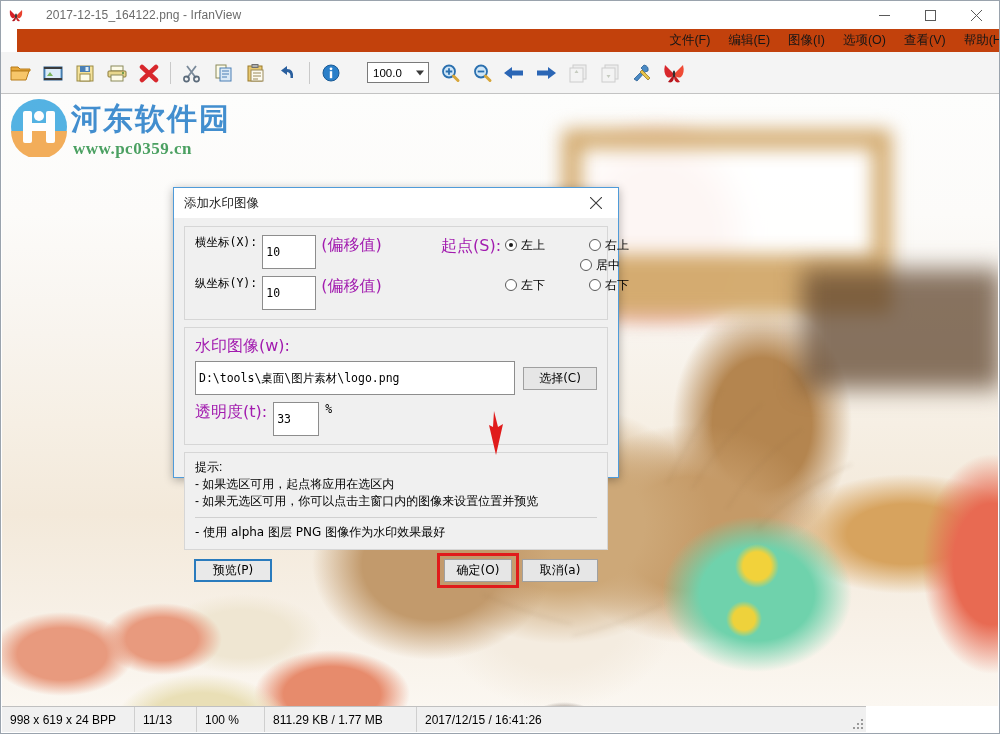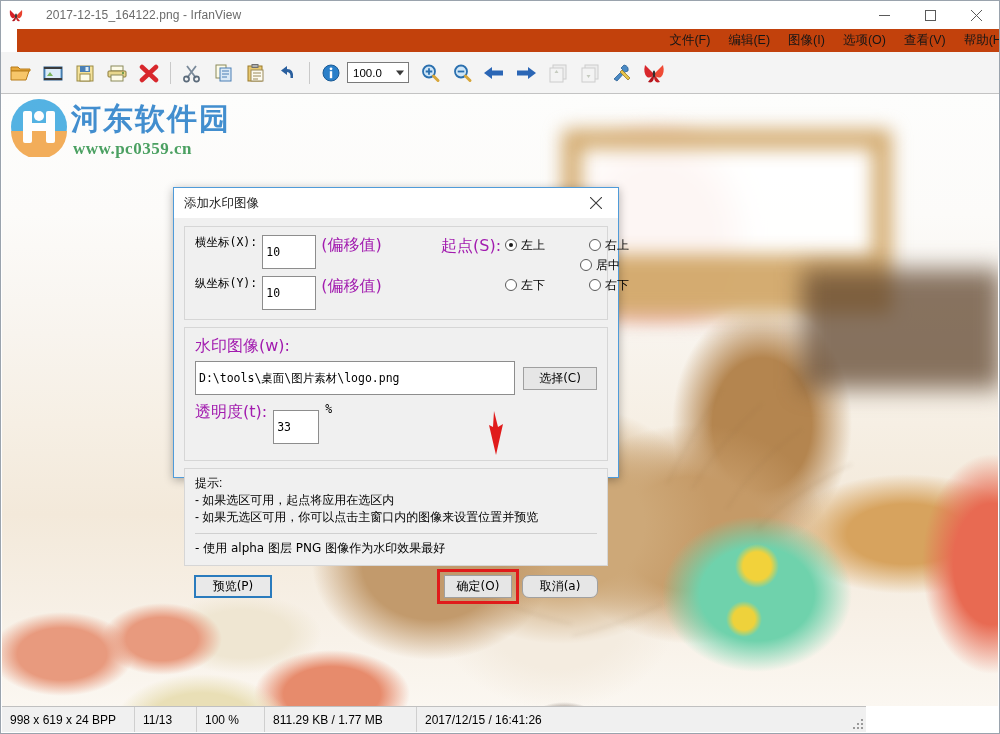--- a/index.html
+++ b/index.html
@@ -77,21 +77,21 @@
     border-radius: 2px;
   }
   .tb-btn.disabled { opacity: .38; }
   .tb-sep {
     width: 1px; height: 22px; background: #c9c9c9;
     margin: 0 5px;
   }
   .zoom-combo {
     width: 62px; height: 21px;
     background: #fff; border: 1px solid #7a7a7a;
-    margin: 0 5px 0 0;
+    margin: 0 5px 0 20px;
     display: flex; align-items: center;
     font-size: 11.5px; color: #000;
     padding-left: 5px;
     position: relative;
   }
   .zoom-combo .arrow {
     position: absolute; right: 4px; top: 50%;
     transform: translateY(-50%);
     width: 0; height: 0;
     border-left: 4px solid transparent;
@@ -634,41 +634,41 @@
       </div>
 
       <div class="group">
         <div class="lbl-cn">水印图像(w):</div>
         <div class="path-row">
           <input class="txt path-input" value="D:\tools\桌面\图片素材\logo.png" style="">
           <button class="btn">选择(C)</button>
         </div>
         <div class="row" style="margin-top:7px;">
           <span class="lbl-cn">透明度(t):</span>
-          <input class="txt" style="width: 46px; margin: 8px 6px;" value="33">
+          <input class="txt" style="width: 46px; margin: 0px 6px;" value="33">
           <span class="lbl">%</span>
         </div>
       </div>
 
       <div class="hint-box">
         <div class="hint-line">提示:</div>
         <div class="hint-line">- 如果选区可用，起点将应用在选区内</div>
         <div class="hint-line">- 如果无选区可用，你可以点击主窗口内的图像来设置位置并预览</div>
         <div class="hint-sep"></div>
         <div class="hint-line hint-mono">- 使用 alpha 图层 PNG 图像作为水印效果最好</div>
       </div>
 
       <div class="dlg-buttons">
         <button class="btn focus" style="min-width:78px;">预览(P)</button>
         <div class="spacer"></div>
         <div class="ok-wrap">
           <button class="btn" style="min-width:68px;">确定(O)</button>
           <div class="ok-highlight"></div>
         </div>
-        <button class="btn" style="min-width:76px;border-radius:7px;">取消(a)</button>
+        <button class="btn" style="min-width:76px;">取消(a)</button>
       </div>
 
     </div>
   </div>
 
   <svg class="arrow-cursor" viewBox="0 0 26 46">
     <path d="M13 46 L6 16 L10 18 L11 2 L15 18 L20 15z" fill="#e01b1b"></path>
   </svg>
 
   <div class="statusbar">

